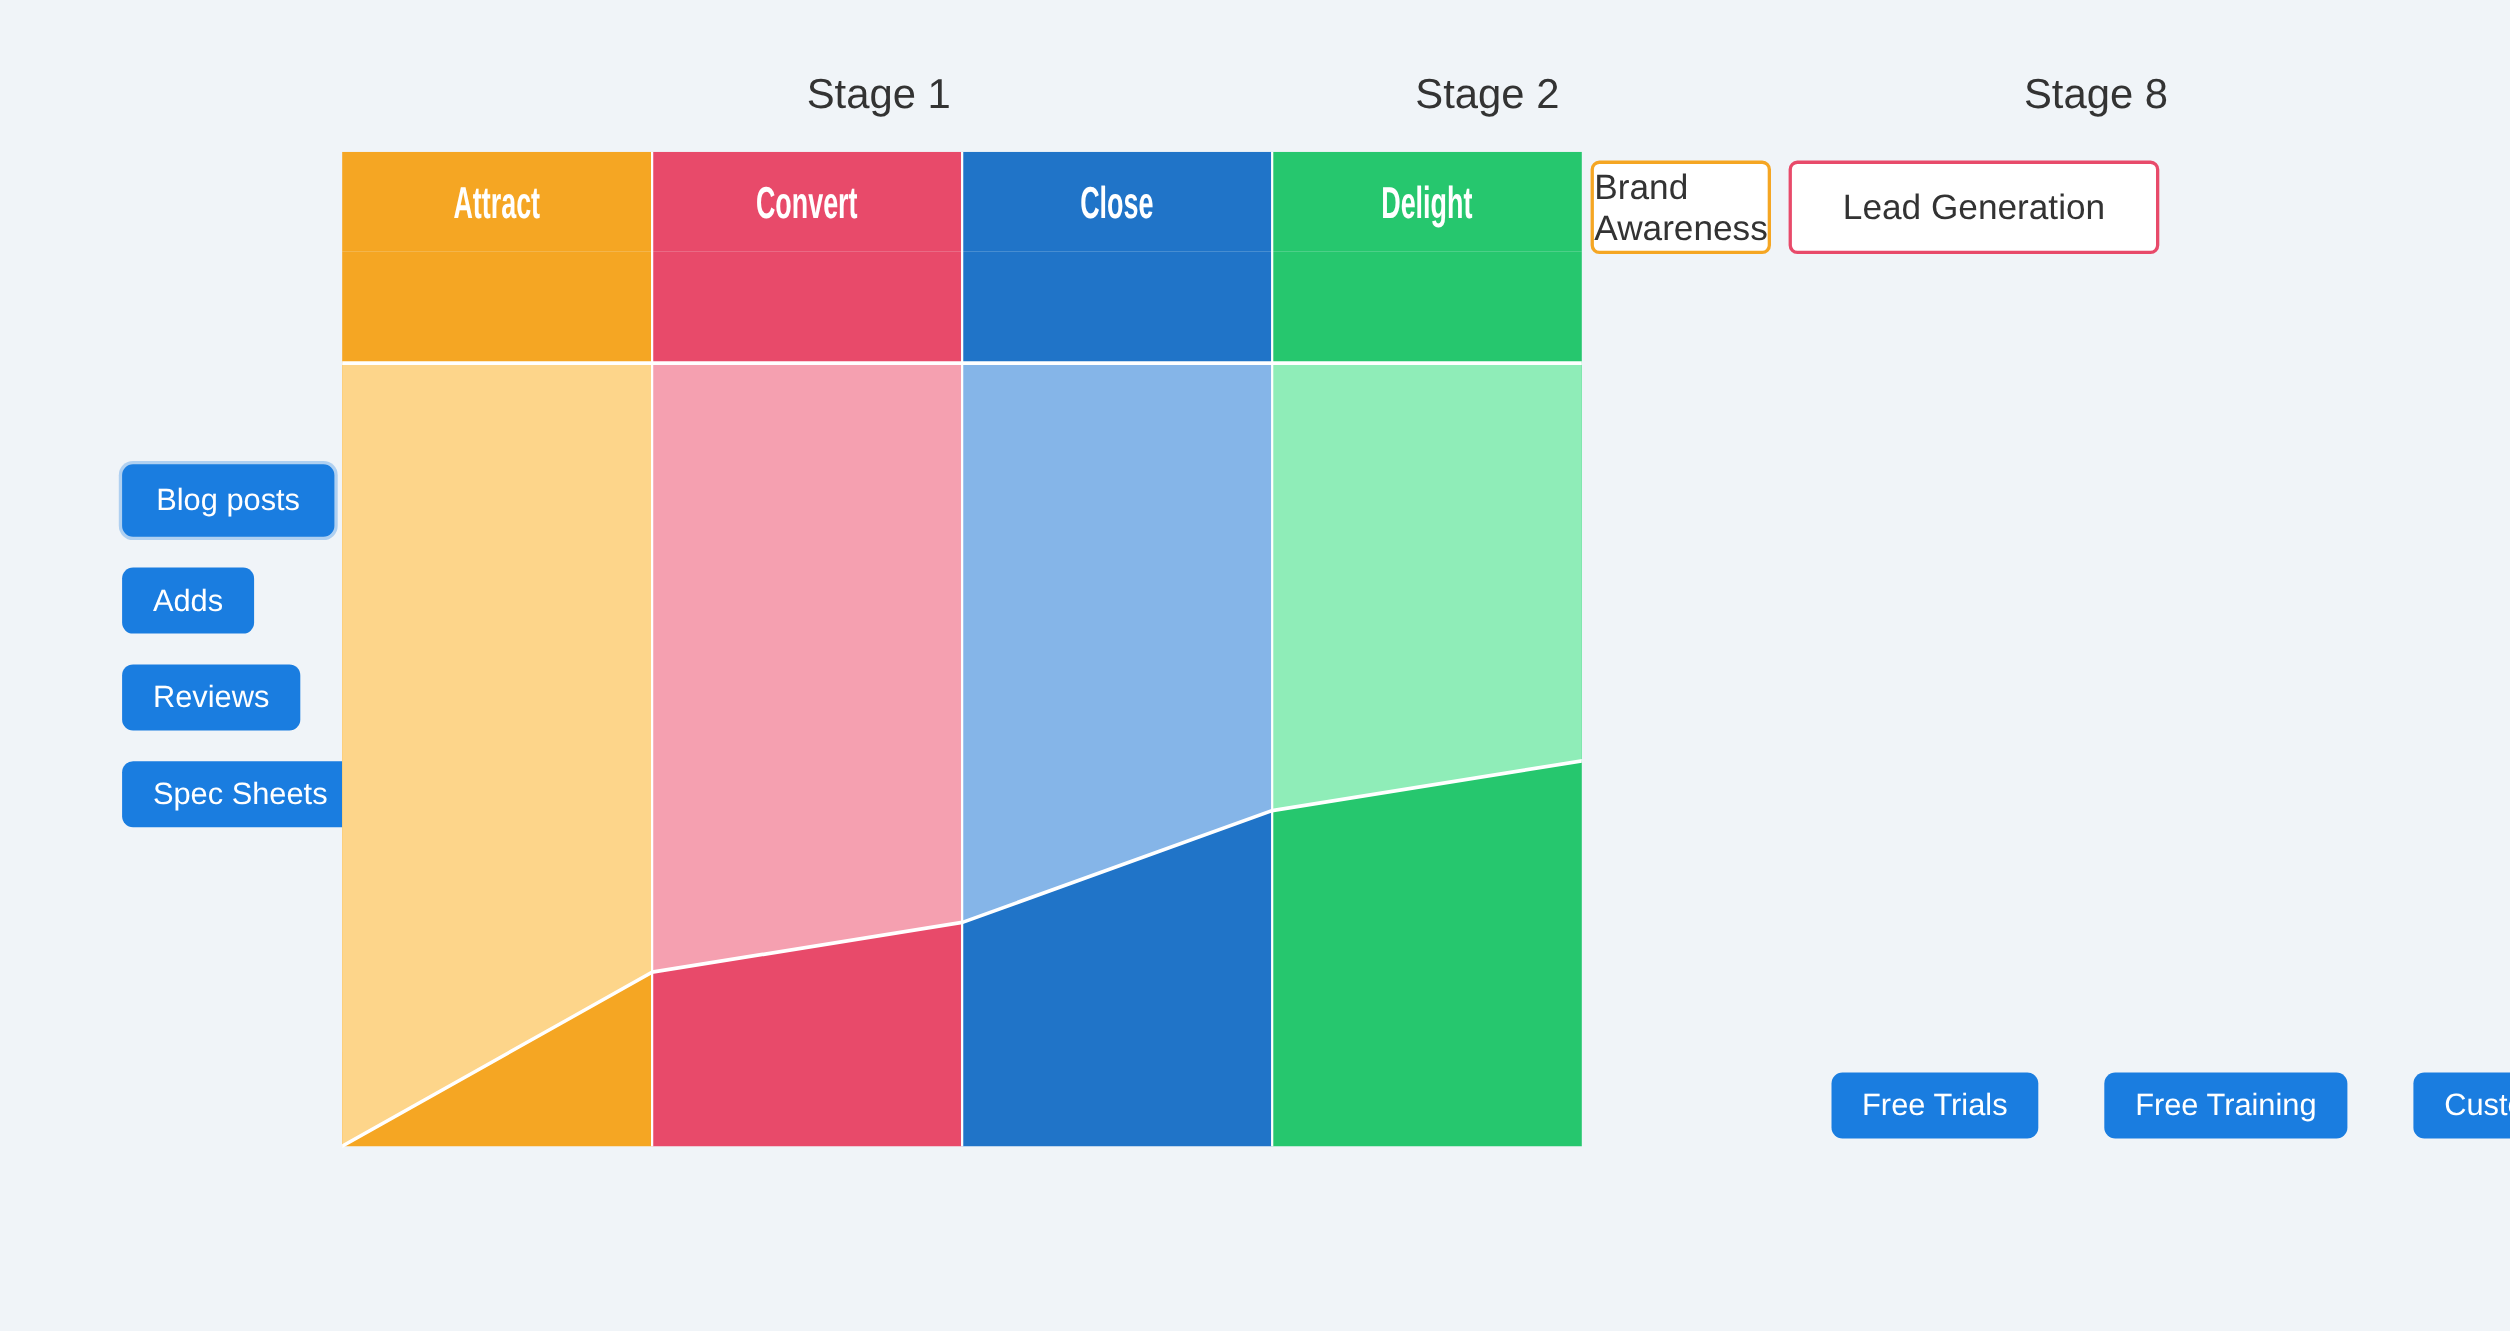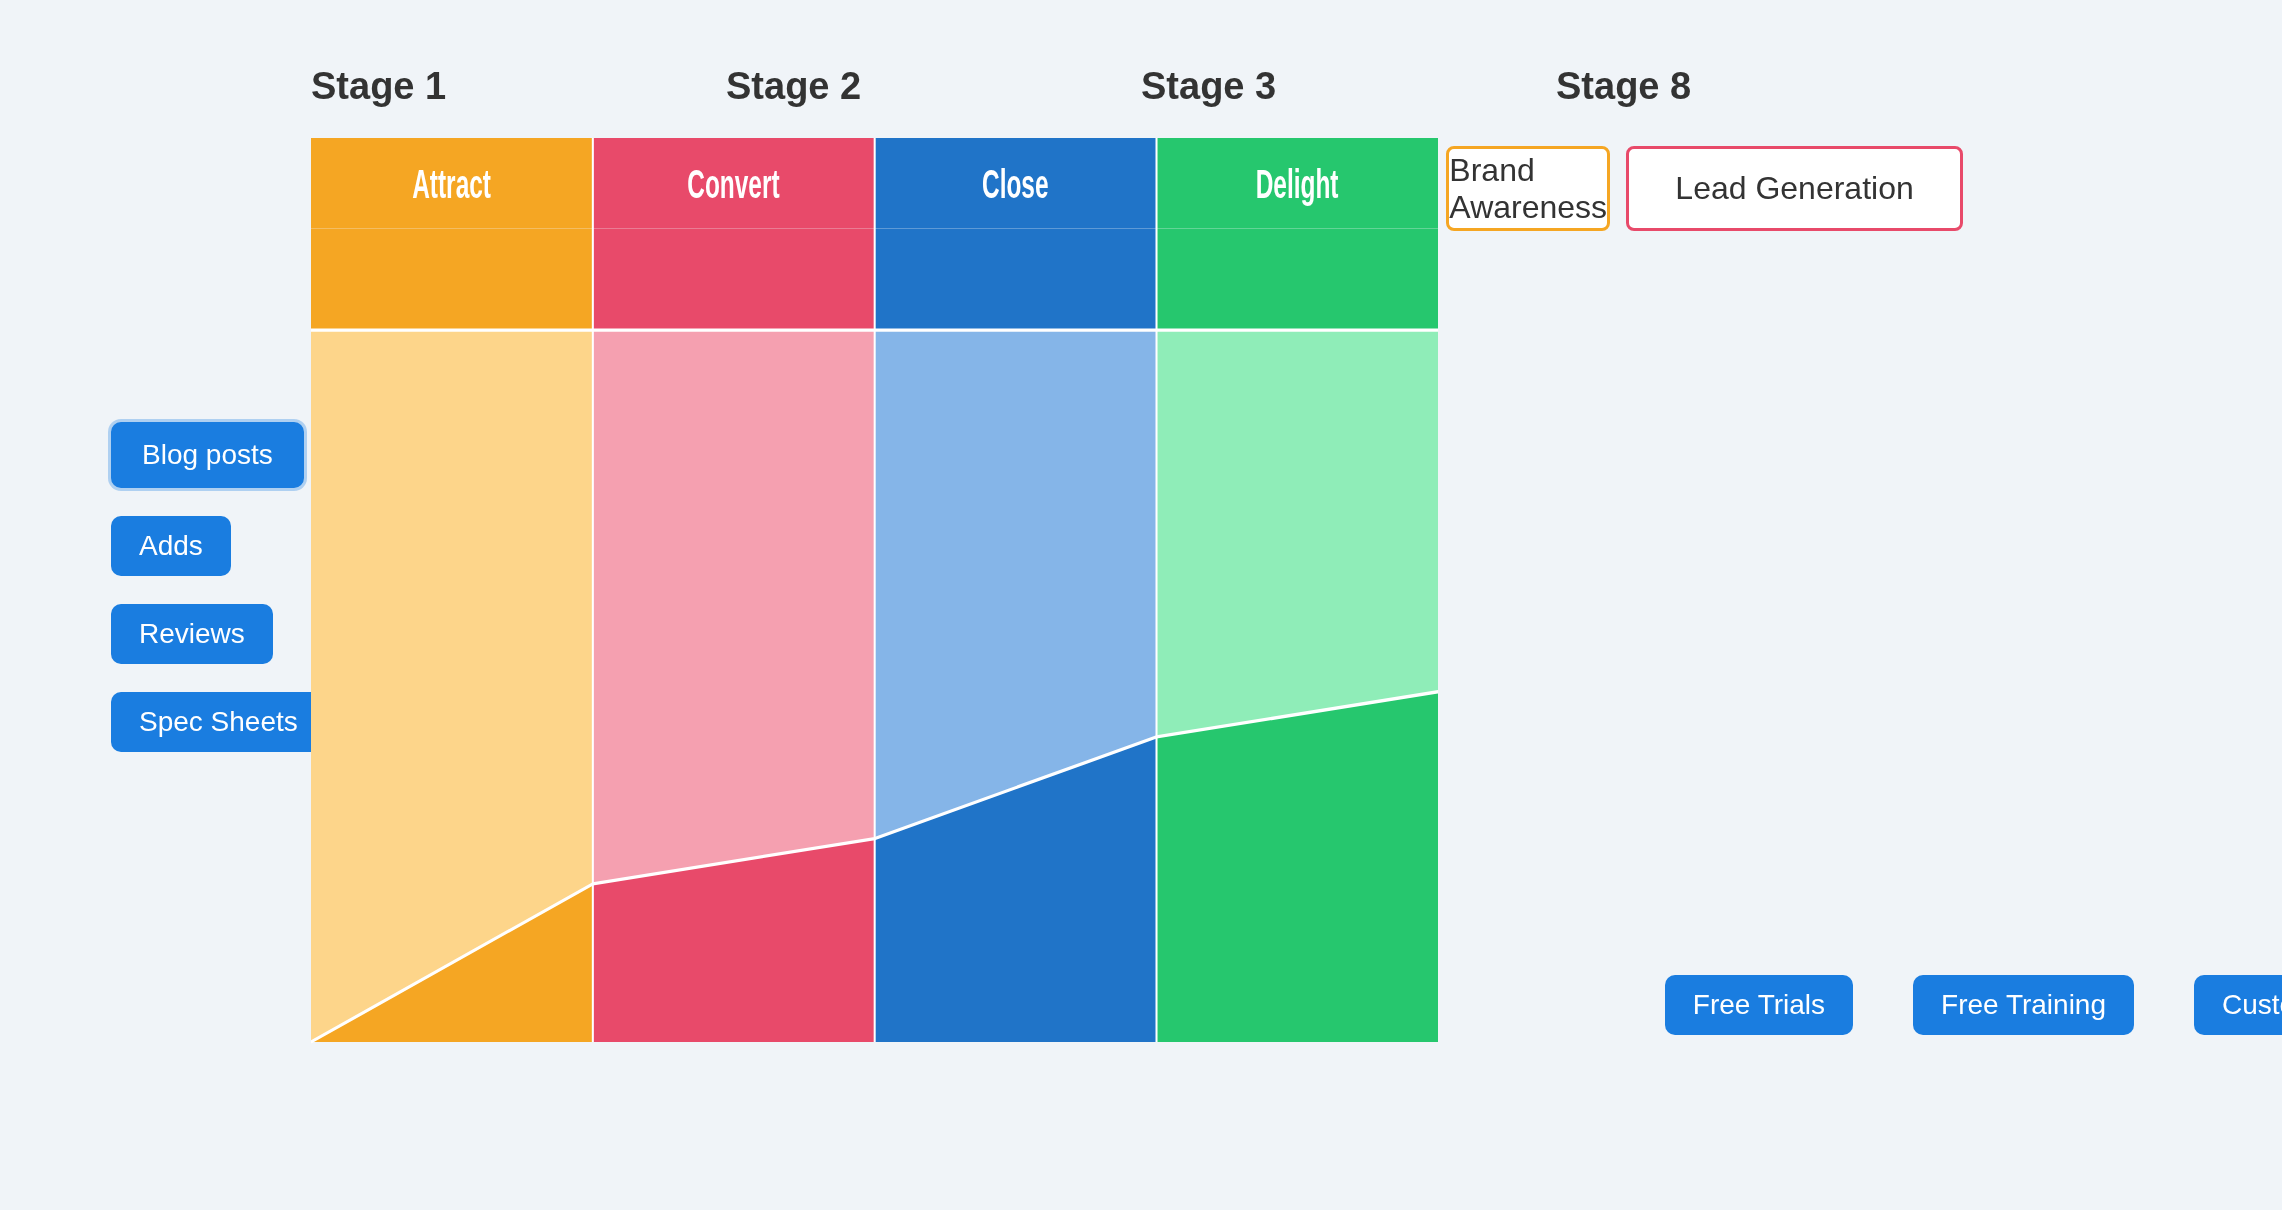--- a/index.html
+++ b/index.html
@@ -21,23 +21,23 @@
       flex-direction: column;
     }
     .stage-headers {
       display: flex;
       margin-left: 220px;
       margin-right: 220px;
       margin-bottom: 10px;
     }
     .stage-header {
       flex: 1;
-      text-align: left;
+      text-align: right;
       font-size: 38px;
-      font-weight: 700;
+      font-weight: 400;
       color: #333;
       padding: 10px 0 20px 0;
     }
     .main-area {
       flex: 1;
       display: flex;
       position: relative;
     }
     
     .left-sidebar {
@@ -109,21 +109,20 @@
     }
   </style>
 </head>
 <body>
 
 <div class="container">
 
   <div class="stage-headers">
     <div class="stage-header">Stage 1</div>
     <div class="stage-header">Stage 2</div>
-    <div class="stage-header">Stage 3</div>
     <div class="stage-header">Stage 8</div>
   </div>
 
   <div class="main-area">
 
     <div class="left-sidebar">
       <button class="pill-button active">Blog posts</button>
       <button class="pill-button">Adds</button>
       <button class="pill-button">Reviews</button>
       <button class="pill-button">Spec Sheets</button>

